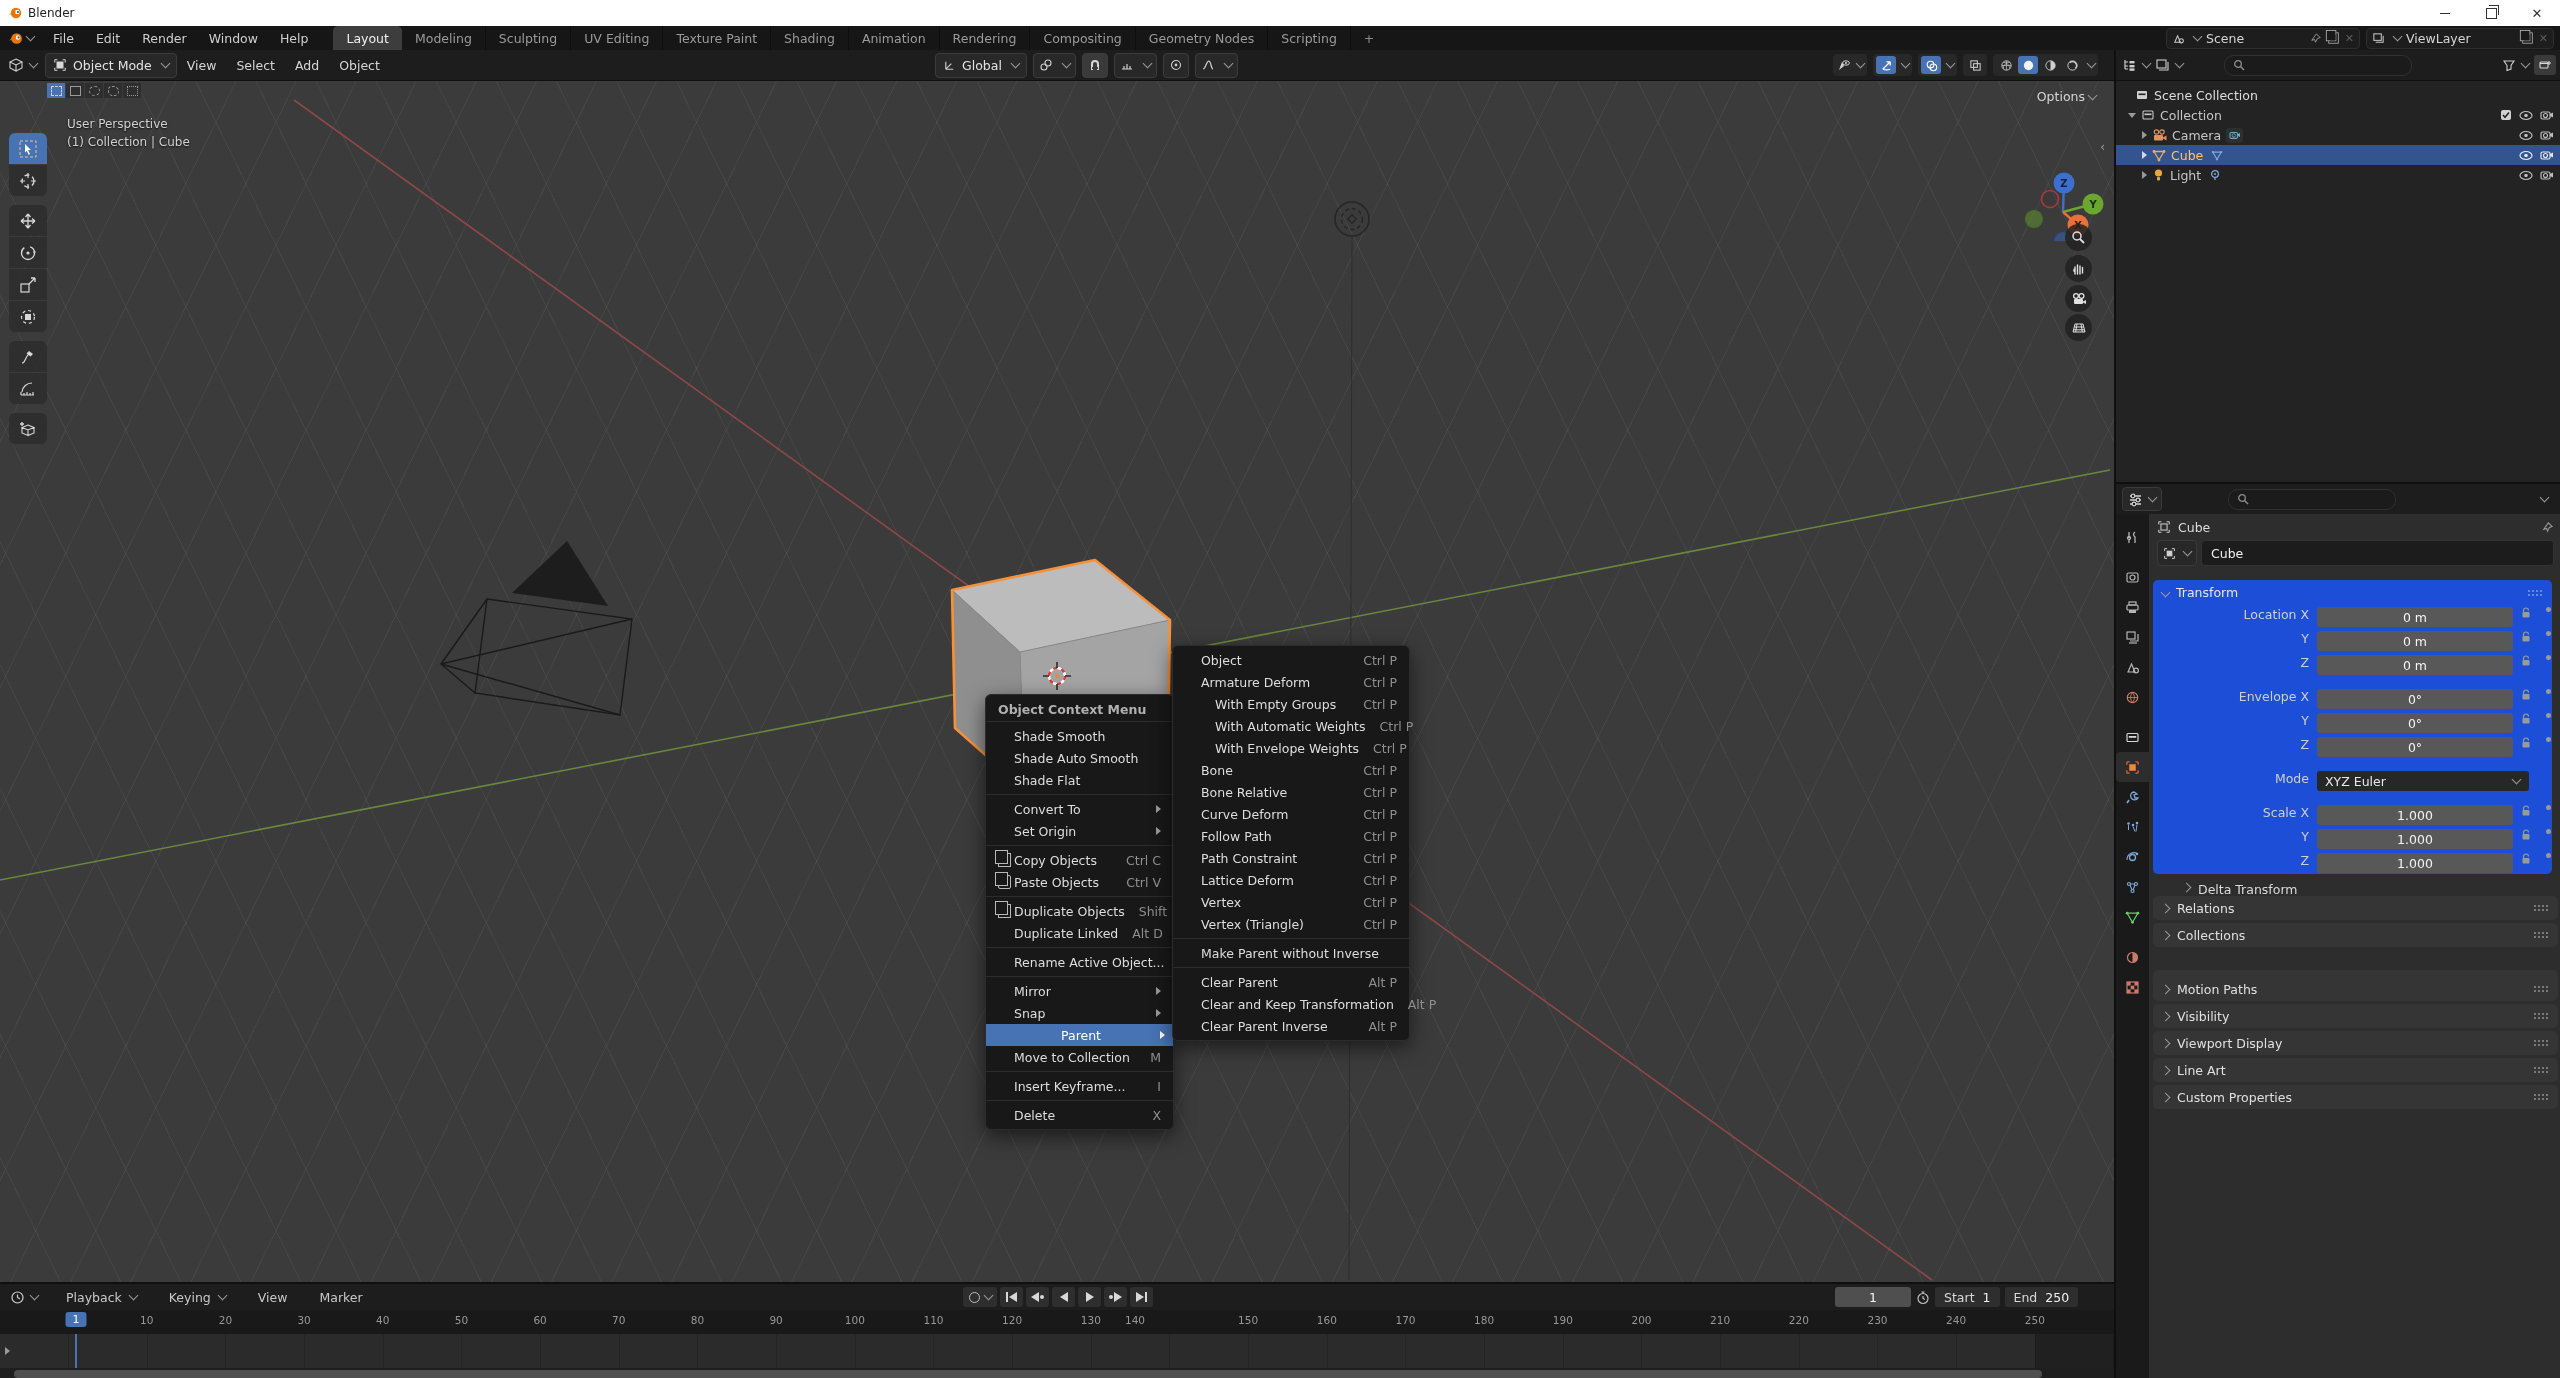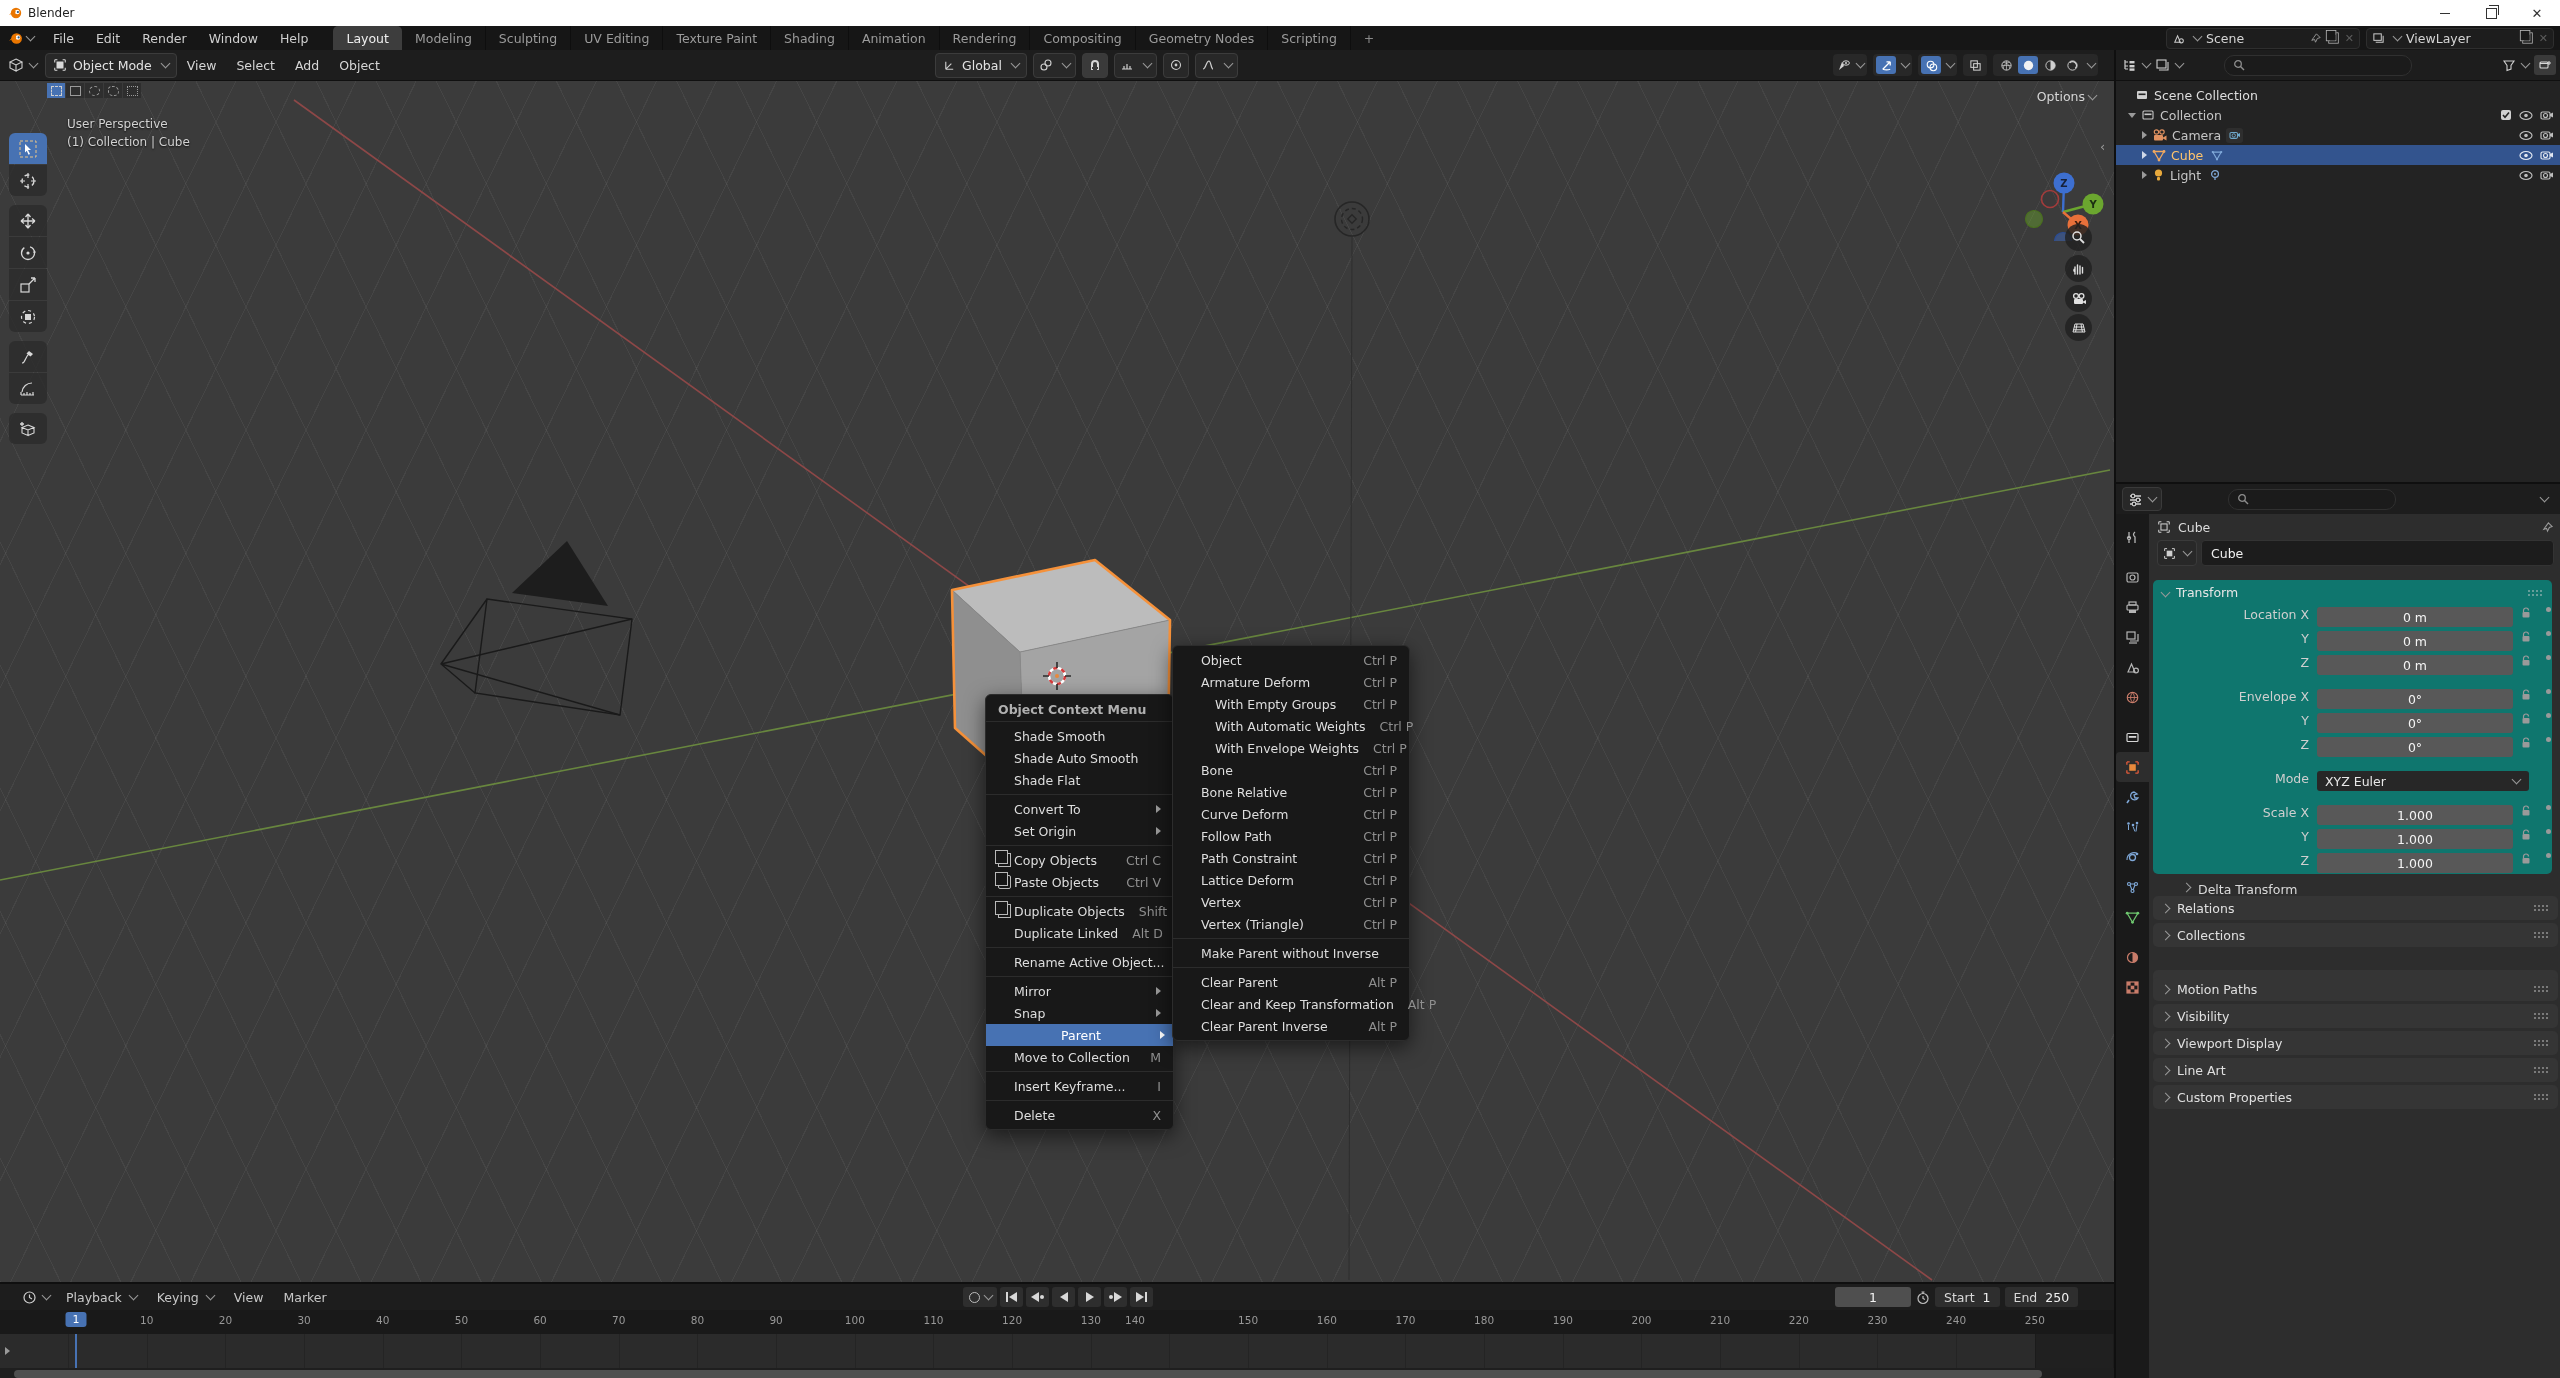--- a/index.html
+++ b/index.html
@@ -84,36 +84,36 @@
   #pr-header{height:30px;background:#1d1d1d;display:flex;align-items:center;gap:6px;padding:0 6px;}
   #pr-tabs{position:absolute;left:0;top:30px;width:33px;height:866px;background:#1a1a1a;display:flex;flex-direction:column;align-items:center;padding-top:8px;gap:0;}
   .ptab{width:33px;height:30px;display:flex;align-items:center;justify-content:center;}
   .ptab.active{background:#2d2d2d;border-radius:4px 0 0 4px;}
   .ptab.spaced{margin-top:10px;}
   #pr-body{position:absolute;left:33px;top:30px;width:413px;height:866px;}
   .crumb{display:flex;align-items:center;gap:7px;height:26px;padding:0 8px;color:#dcdcdc;}
   .namefield{display:flex;align-items:center;gap:4px;padding:0 8px;}
   .nf-iconbtn{display:flex;align-items:center;background:#282828;border:1px solid #3a3a3a;border-radius:4px;height:24px;padding:0 5px;gap:4px;}
   .nf-input{flex:1;background:#1c1c1c;border:1px solid #333;border-radius:4px;height:24px;display:flex;align-items:center;padding:0 9px;color:#f0f0f0;}
-  .tpanel{position:absolute;left:4px;right:10px;background:#0f766e;border-radius:5px;}
+  .tpanel{position:absolute;left:4px;right:10px;background:#1d4ed8;border-radius:5px;}
   .tpanel-hd{height:25px;display:flex;align-items:center;gap:7px;padding:0 9px;color:#e6e6e6;font-size:12.5px;}
   .prow{display:flex;align-items:flex-start;height:22px;margin:2px 8px;}
   .plabel{width:148px;text-align:right;color:#cfcfcf;padding-right:8px;flex:none;}
   .nfv{width:196px;height:20px;background:#585858;border-radius:3px;display:flex;align-items:center;justify-content:center;color:#f4f4f4;flex:none;}
   .nfv.drop{background:#272727;justify-content:flex-start;padding:0 8px;color:#e8e8e8;position:relative;}
   .nfv.drop .chv{position:absolute;right:9px;}
   .lockc{width:26px;display:flex;justify-content:center;flex:none;}
   .adot{width:5px;height:5px;border-radius:50%;background:#9a9a9a;}
   .adotc{width:18px;display:flex;justify-content:center;flex:none;}
   .grip{width:16px;height:8px;opacity:.45;background-image:radial-gradient(#cfcfcf 1px, transparent 1.3px);background-size:4px 4px;margin-left:auto;}
   .ppanel{position:absolute;left:4px;right:4px;height:24px;background:#353535;border-radius:5px;display:flex;align-items:center;gap:8px;padding:0 9px;color:#e0e0e0;font-size:12.5px;box-sizing:border-box;}
   .subpanel{display:flex;align-items:center;gap:8px;height:24px;padding-left:26px;color:#dadada;}
   
   #timeline{left:0;top:1282px;width:2114px;height:96px;background:#2b2b2b;border-top:2px solid #0f0f0f;}
-  #tl-header{height:26px;background:#1d1d1d;display:flex;align-items:center;gap:4px;padding:0 18px;}
+  #tl-header{height:26px;background:#1d1d1d;display:flex;align-items:center;gap:16px;padding:0 6px;}
   #tl-ruler{position:absolute;left:0;top:26px;width:2114px;height:24px;background:#191919;}
   .tick{position:absolute;top:4px;transform:translateX(-50%);color:#989898;font-size:10.5px;}
   .tick.cur{background:#4772b3;color:#fff;padding:1px 7px;border-radius:3px;top:2px;font-size:11px;}
   #tl-tracks{position:absolute;left:0;top:50px;width:2114px;height:34px;background:#2b2b2b;
      background-image:repeating-linear-gradient(90deg, #242424 0 1px, transparent 1px 78.67px);
      background-position:68px 0;}
   #tl-scroll{position:absolute;left:0;top:84px;width:2114px;height:12px;background:#1f1f1f;}
   #tl-scrollbar{position:absolute;left:14px;top:2px;width:2028px;height:8px;background:#4f4f4f;border-radius:4px;}
   .tbtn{height:20px;min-width:23px;display:flex;align-items:center;justify-content:center;gap:1px;background:#2e2e2e;border-radius:3px;}
   .t-tri{width:0;height:0;border-style:solid;border-width:5px 0 5px 8px;border-color:transparent transparent transparent #d8d8d8;}

